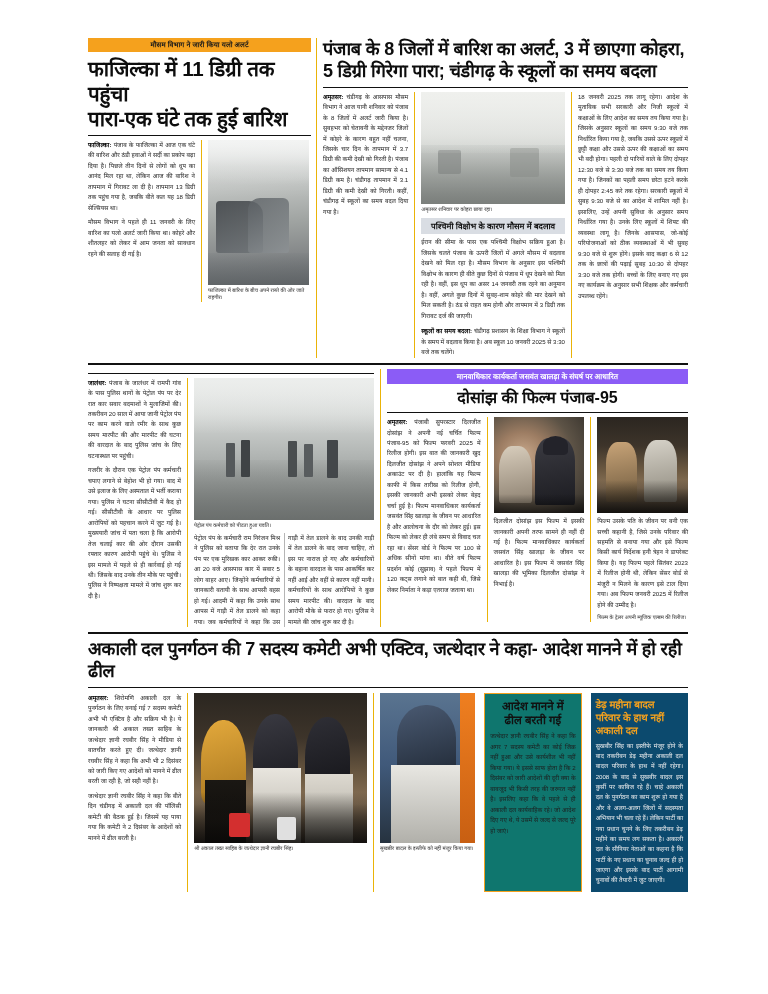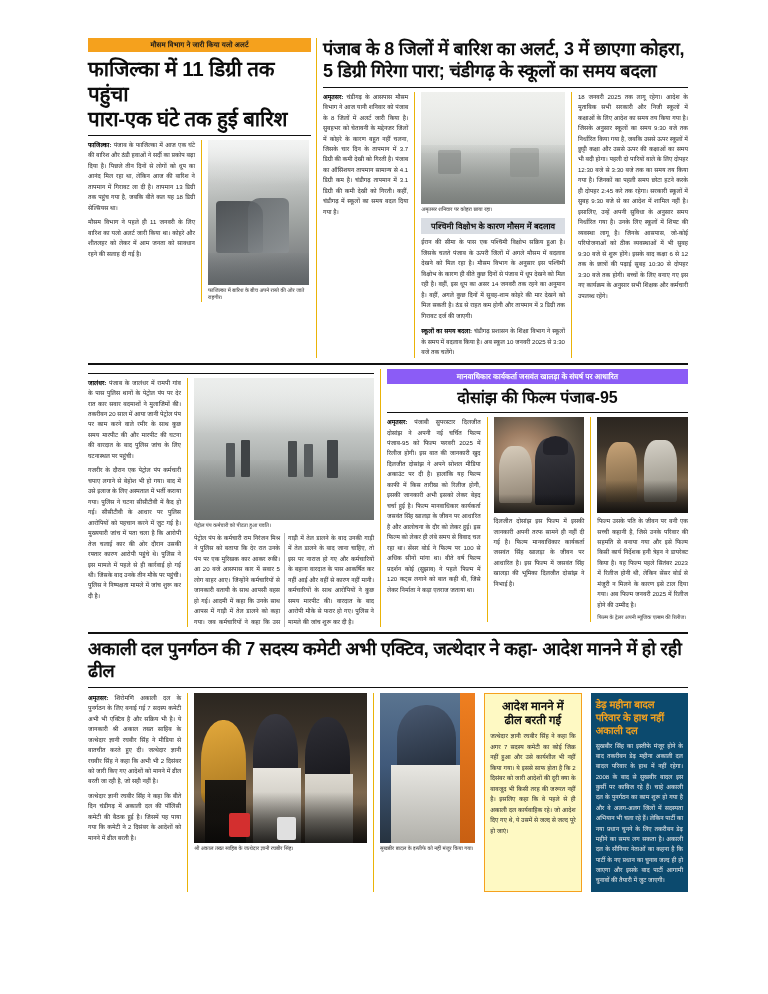--- a/index.html
+++ b/index.html
@@ -140,21 +140,21 @@
   .dark-box {
     background: #0c4a6e; color: #fff;
   }
   .dark-box .dh {
     color: #f5a11d; font-size: 10px; font-weight: bold; line-height: 1.3;
   }
   .dark-box .db {
     font-size: 6.1px; line-height: 1.7; text-align: justify; color: #efefef;
   }
   .yellow-box {
-    background: #fef9c3; border: 1.5px solid #f5a11d;
+    background: #0f766e; border: 1.5px solid #f5a11d;
   }
   .yellow-box .yh {
     font-size: 11.5px; font-weight: bold; color: #111; line-height: 1.25;
   }
 
   .col-div { border-left: 1px solid #eab308; }
 
   .subhead-bar {
     background: #d9dde3;
     font-size: 8.2px; font-weight: bold; color: #111;

